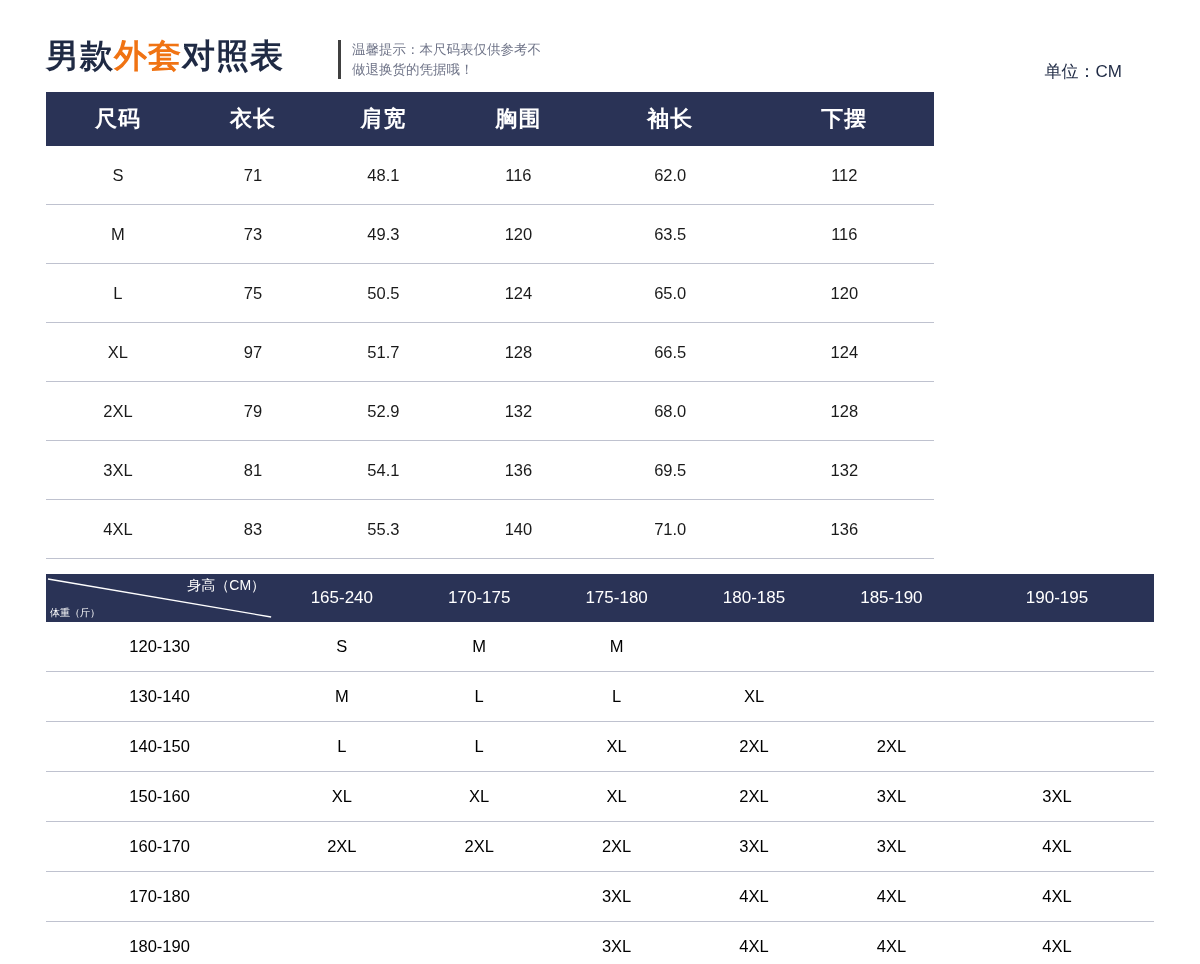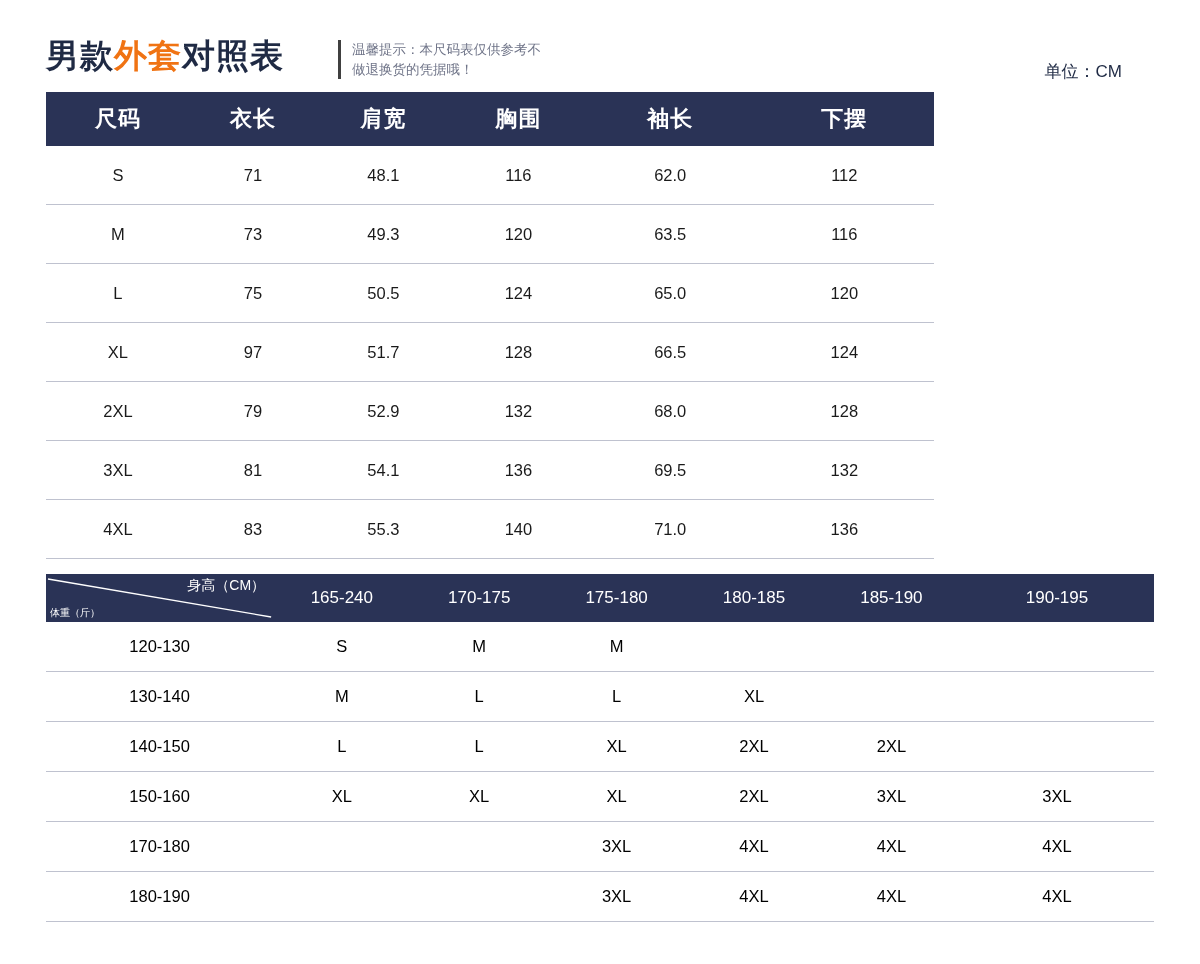--- a/index.html
+++ b/index.html
@@ -303,20 +303,29 @@
       <tr>
         <td class="rowhead">150-160</td>
         <td>XL</td>
         <td>XL</td>
         <td>XL</td>
         <td>2XL</td>
         <td>3XL</td>
         <td>3XL</td>
       </tr>
       <tr>
+        <td class="rowhead">160-170</td>
+        <td>2XL</td>
+        <td>2XL</td>
+        <td>2XL</td>
+        <td>3XL</td>
+        <td>3XL</td>
+        <td>4XL</td>
+      </tr>
+      <tr>
         <td class="rowhead">170-180</td>
         <td></td>
         <td></td>
         <td>3XL</td>
         <td>4XL</td>
         <td>4XL</td>
         <td>4XL</td>
       </tr>
       <tr>
         <td class="rowhead">180-190</td>

